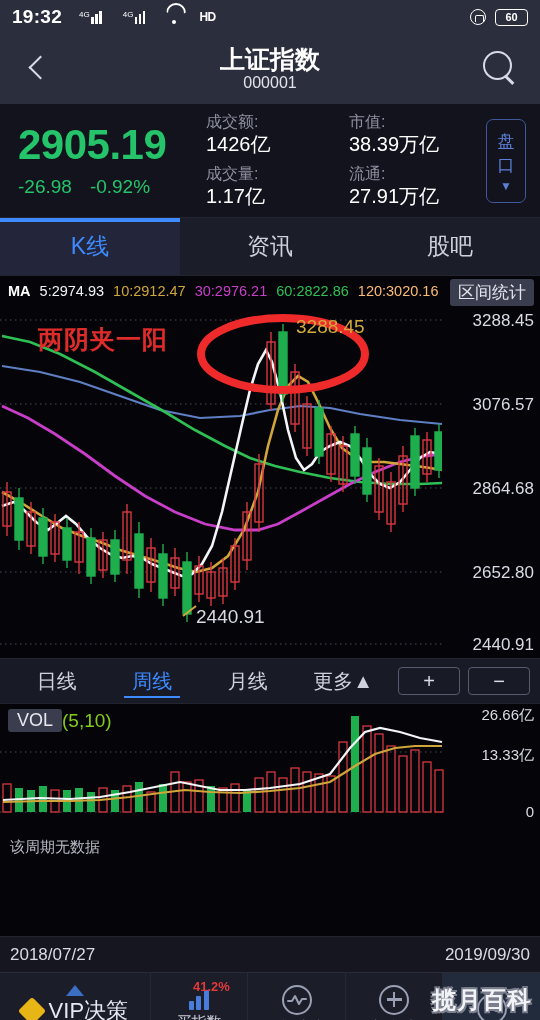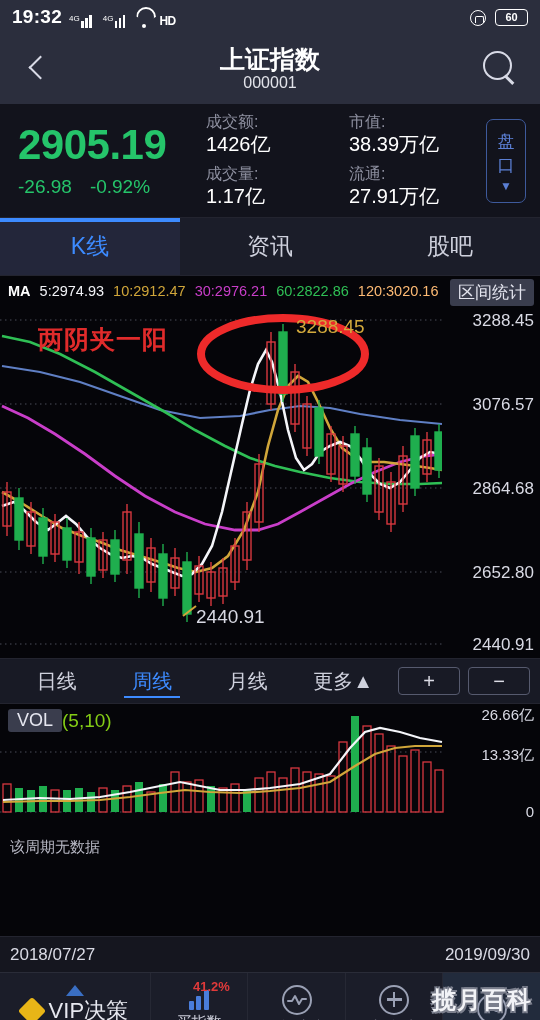--- a/index.html
+++ b/index.html
@@ -11,23 +11,23 @@
     overflow:hidden;
     position:relative;
   }
 
   
   .statusbar {
     height:34px; background:#2b2e3d;
     display:flex; align-items:center; justify-content:space-between;
     padding:0 12px;
   }
-  .sb-left { display:flex; align-items:flex-end; gap:7px; }
+  .sb-left { display:flex; align-items:center; gap:17px; }
   .sb-time { font-size:19px; font-weight:bold; color:#fff; letter-spacing:.3px; }
-  .sb-right { display:flex; align-items:flex-end; gap:9px; }
+  .sb-right { display:flex; align-items:flex-start; gap:9px; }
   .sig { display:flex; align-items:flex-end; gap:1.5px; height:13px; }
   .sig i { width:2.5px; background:#fff; display:block; }
   .sig i:nth-child(1){height:4px;} .sig i:nth-child(2){height:7px;}
   .sig i:nth-child(3){height:10px;} .sig i:nth-child(4){height:13px;}
   .sig-lbl { font-size:8px; color:#fff; align-self:flex-start; line-height:1; }
   .wifi { width:16px; height:13px; position:relative; }
   .wifi::before{
     content:""; position:absolute; left:0; bottom:1px; width:16px; height:16px;
     border:2.6px solid #fff; border-radius:50%;
     clip-path:polygon(0 0,100% 0,100% 48%,50% 78%,0 48%);

